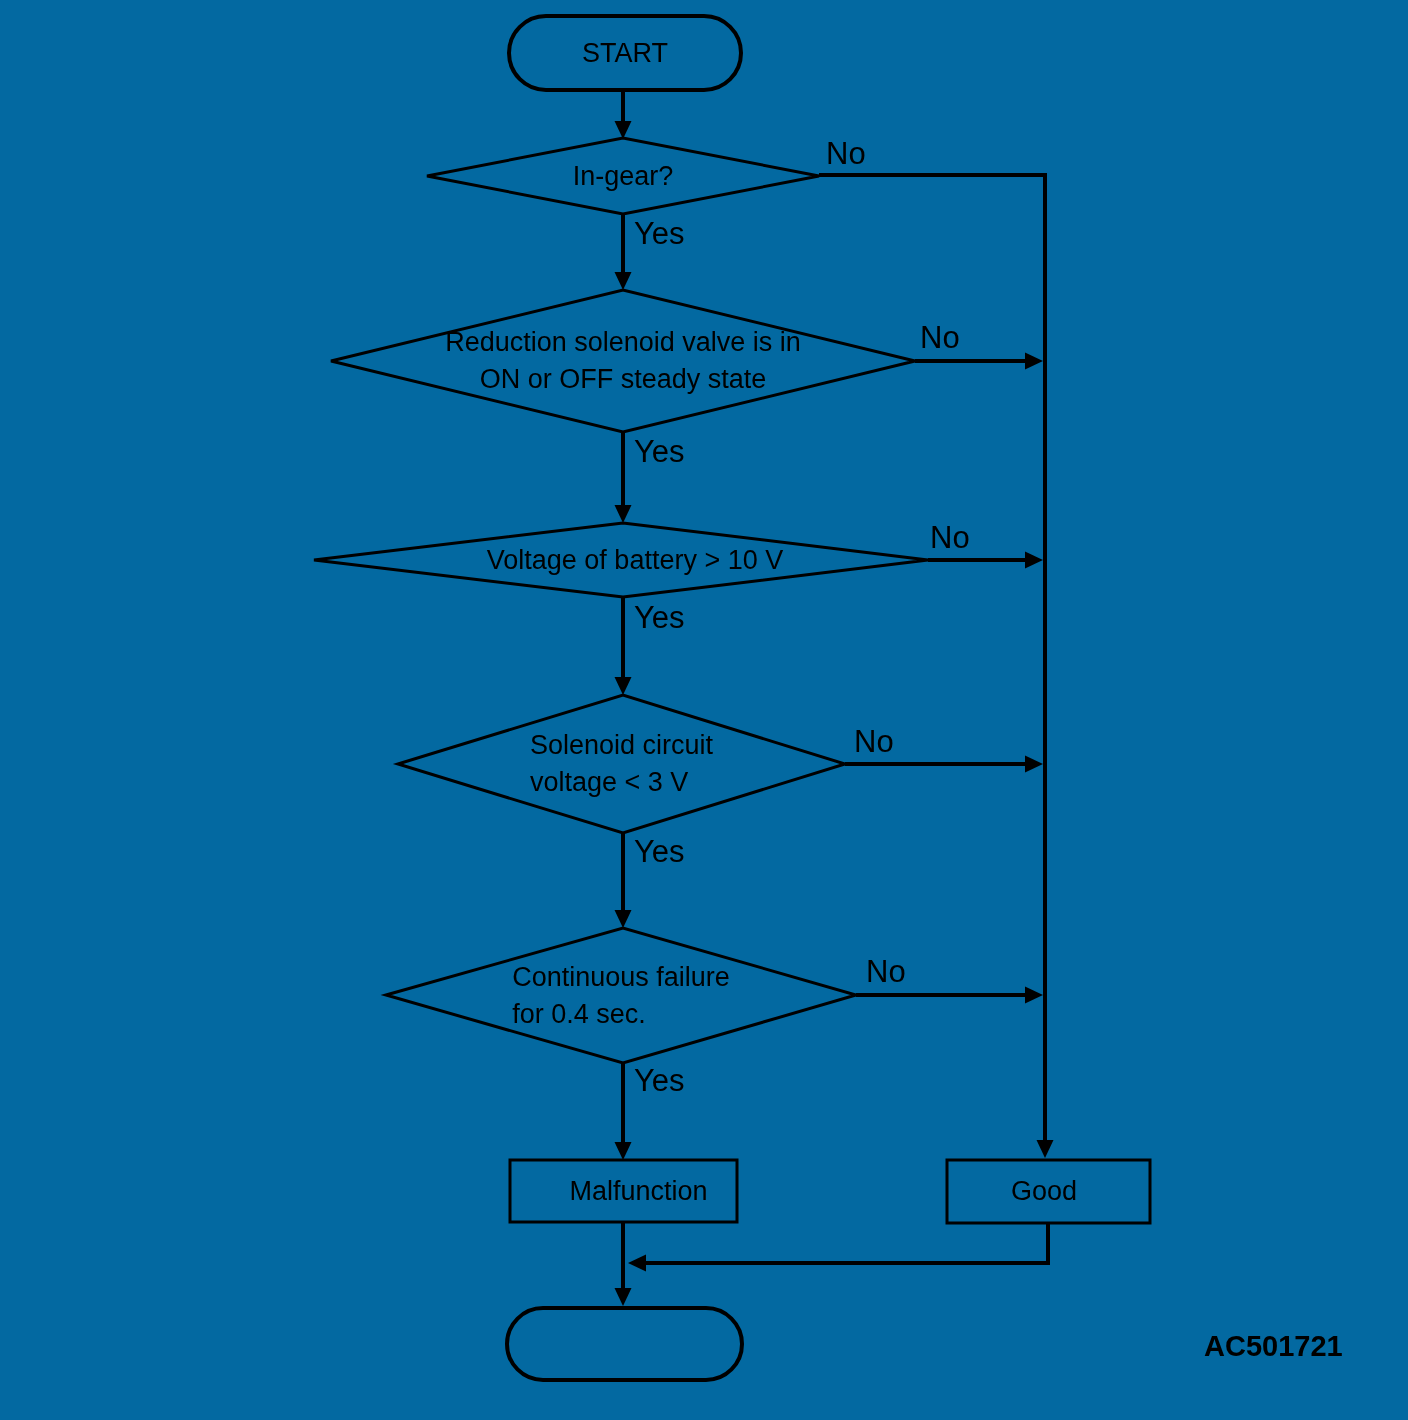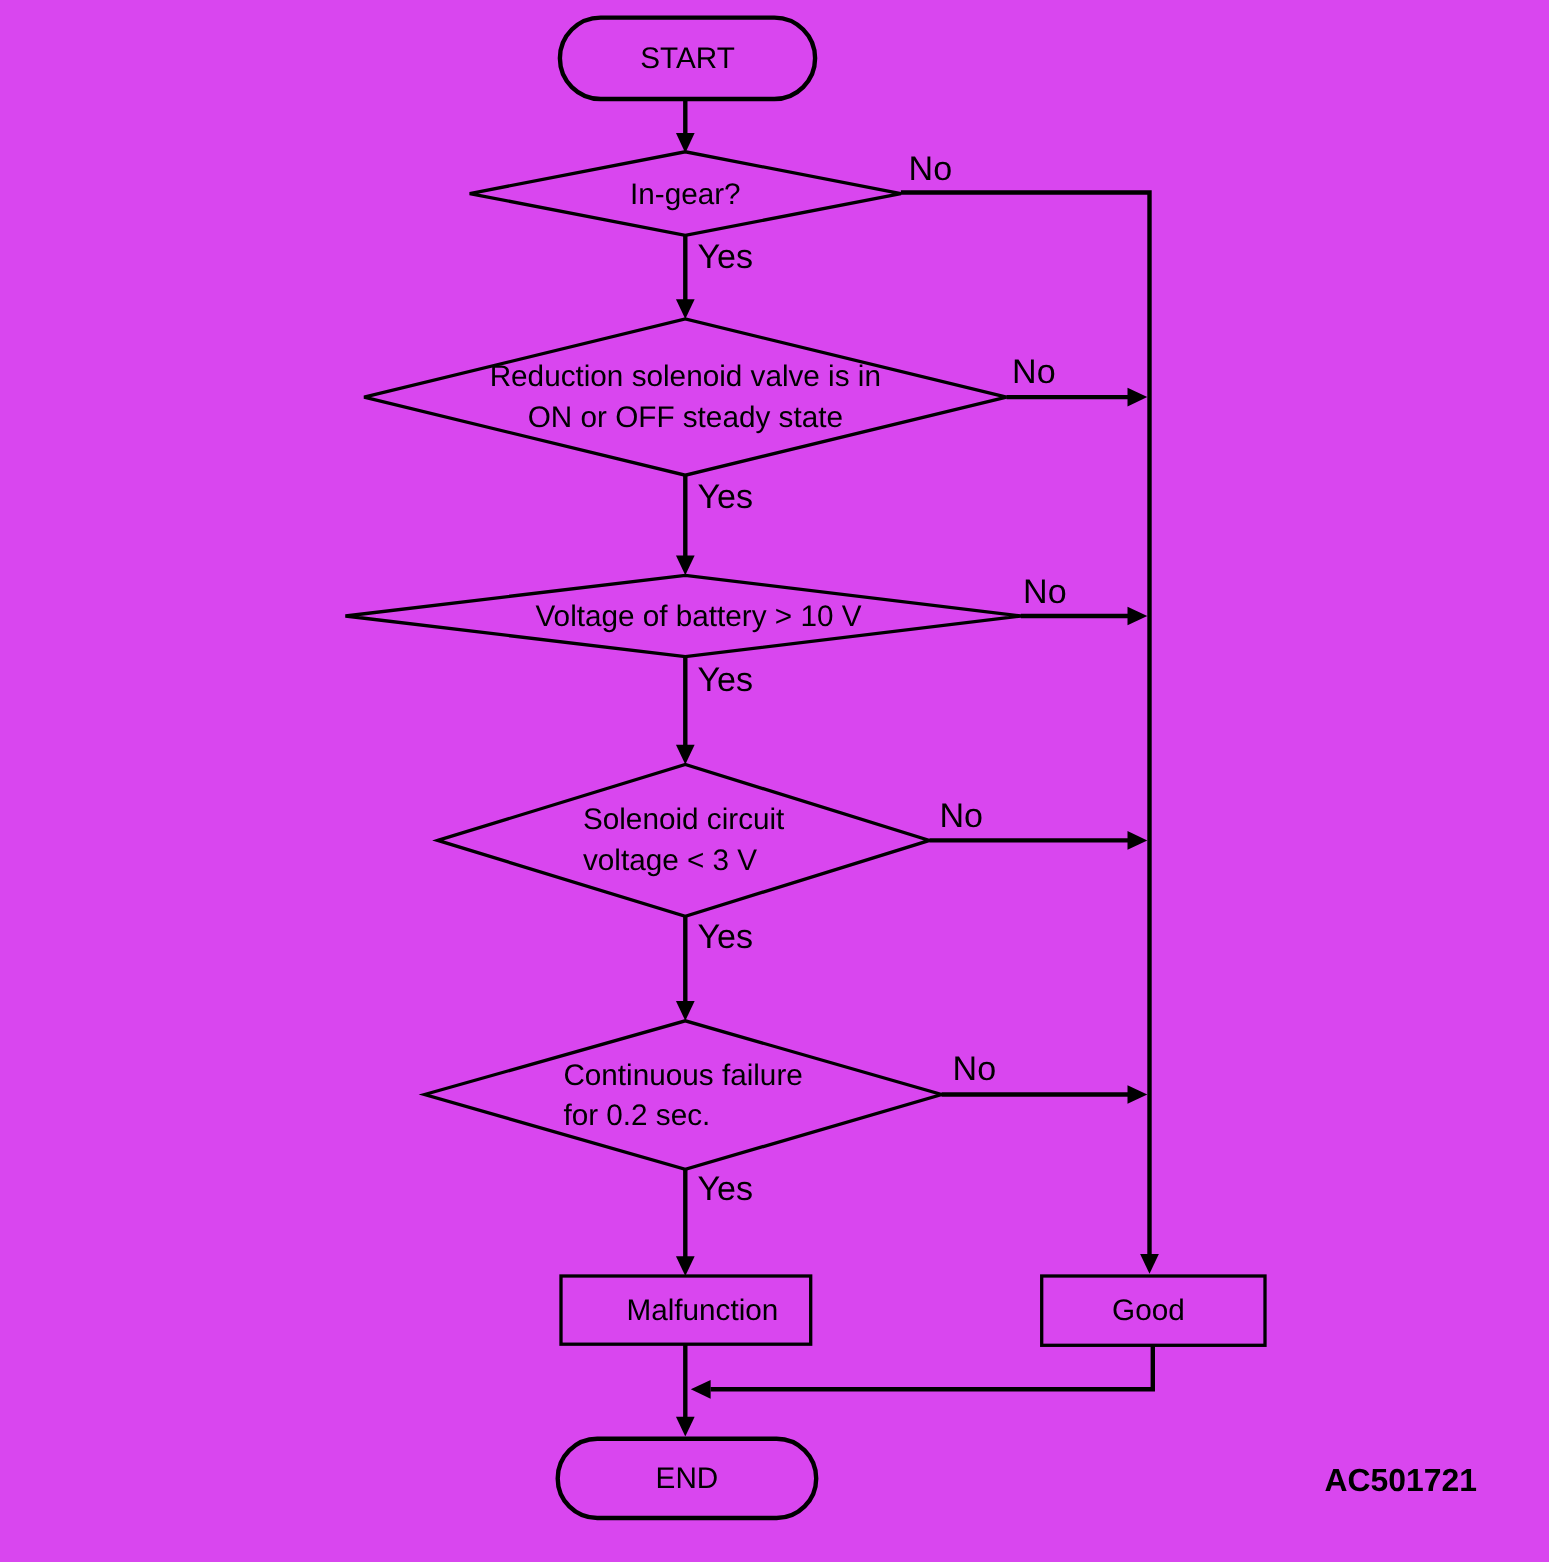--- a/index.html
+++ b/index.html
@@ -1,20 +1,20 @@
 <!DOCTYPE html>
 <html><head>
 <meta charset="utf-8">
 <style>
   html, body { margin: 0; padding: 0; background: #ffffff; }
   #canvas {
     position: relative;
     width: 1408px;
     height: 1420px;
-    background: #d946ef;
+    background: #0369a1;
     font-family: "Liberation Sans", "DejaVu Sans", sans-serif;
     color: #000000;
     overflow: hidden;
   }
   #wires { position: absolute; left: 0; top: 0; }
   .shape-label {
     position: absolute;
     display: flex;
     align-items: center;
     justify-content: center;
@@ -155,34 +155,31 @@
     <span class="inner">Voltage of battery &gt; 10 V</span>
   </div>
 
   <div class="shape-label" style="left:398px; top:695px; width:447px; height:138px;justify-content:center;">
     <span class="inner left">Solenoid circuit
 voltage &lt; 3 V</span>
   </div>
 
   <div class="shape-label" style="left:386px; top:928px; width:470px; height:135px;">
     <span class="inner left">Continuous failure
-for 0.2 sec.</span>
+for 0.4 sec.</span>
   </div>
 
   <div class="shape-label" style="left:510px; top:1160px; width:257px; height:62px;">
     <span class="inner">Malfunction</span>
   </div>
 
   <div class="shape-label" style="left:947px; top:1160px; width:194px; height:63px;">
     <span class="inner">Good</span>
   </div>
 
-  <div class="shape-label" style="left:507px; top:1308px; width:235px; height:72px;">
-    <span class="inner">END</span>
-  </div>
 
   <div class="edge-label" style="left:826px; top:139px;">No</div>
   <div class="edge-label" style="left:634px; top:219px;">Yes</div>
 
   <div class="edge-label" style="left:920px; top:323px;">No</div>
   <div class="edge-label" style="left:634px; top:437px;">Yes</div>
 
   <div class="edge-label" style="left:930px; top:523px;">No</div>
   <div class="edge-label" style="left:634px; top:603px;">Yes</div>
 

